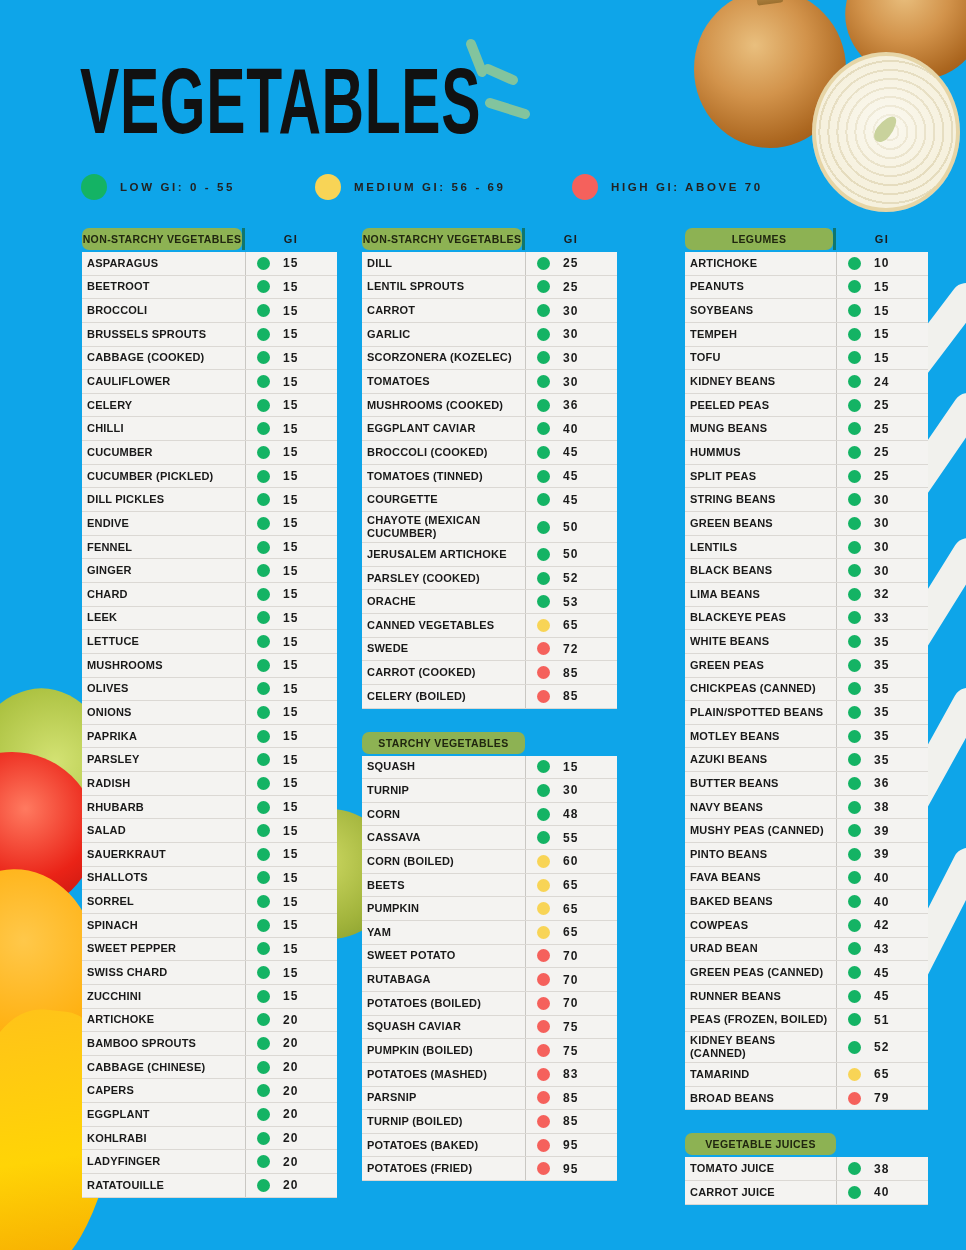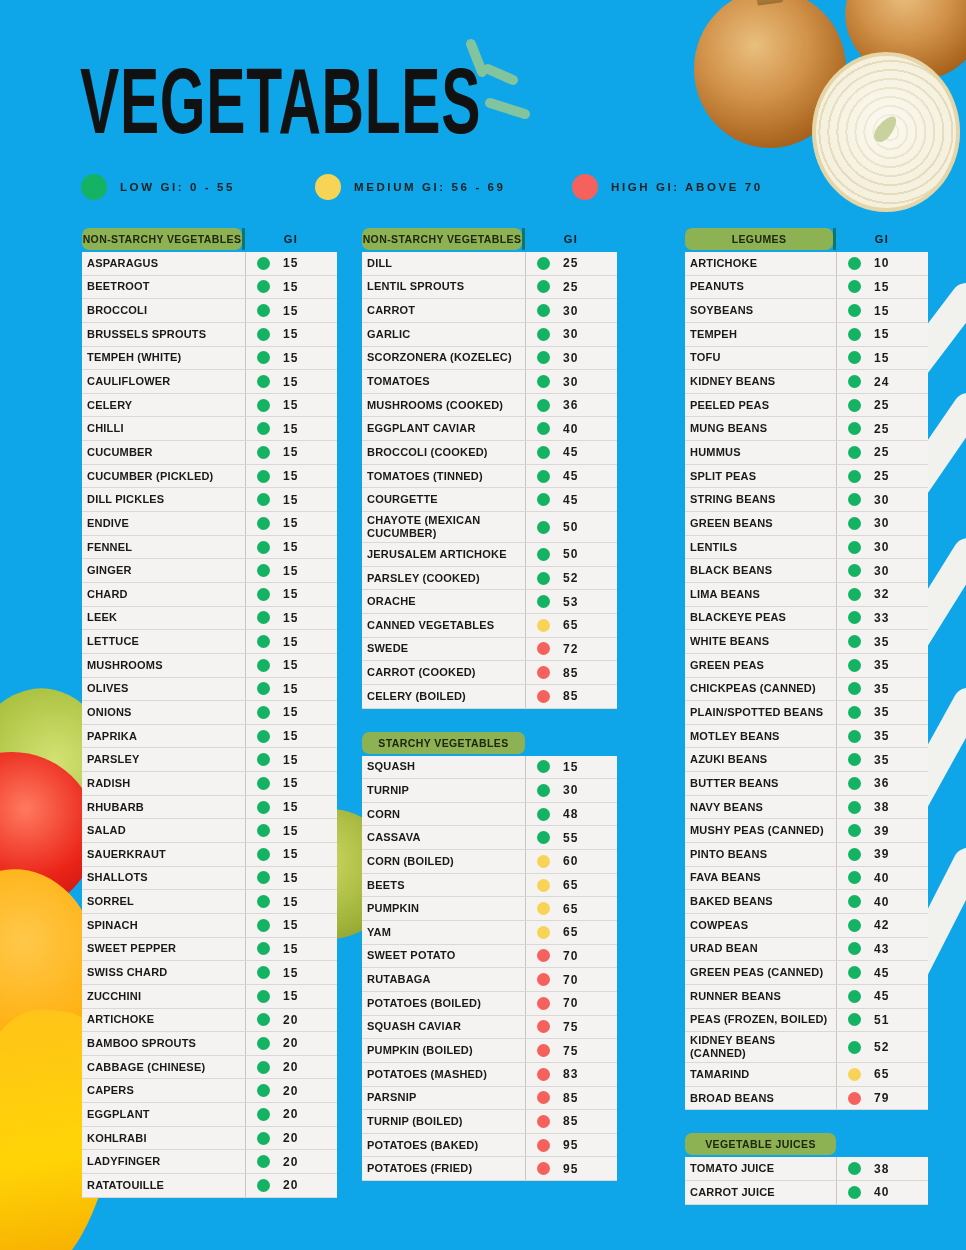--- a/index.html
+++ b/index.html
@@ -151,21 +151,21 @@
           </div>
         </div>
         <div class="gi-row">
           <div class="gi-name">BRUSSELS SPROUTS</div>
           <div class="gi-val">
             <span class="dot low"></span>
             <span class="gi-num">15</span>
           </div>
         </div>
         <div class="gi-row">
-          <div class="gi-name">TEMPEH (WHITE)</div>
+          <div class="gi-name">CABBAGE (COOKED)</div>
           <div class="gi-val">
             <span class="dot low"></span>
             <span class="gi-num">15</span>
           </div>
         </div>
         <div class="gi-row">
           <div class="gi-name">CAULIFLOWER</div>
           <div class="gi-val">
             <span class="dot low"></span>
             <span class="gi-num">15</span>

